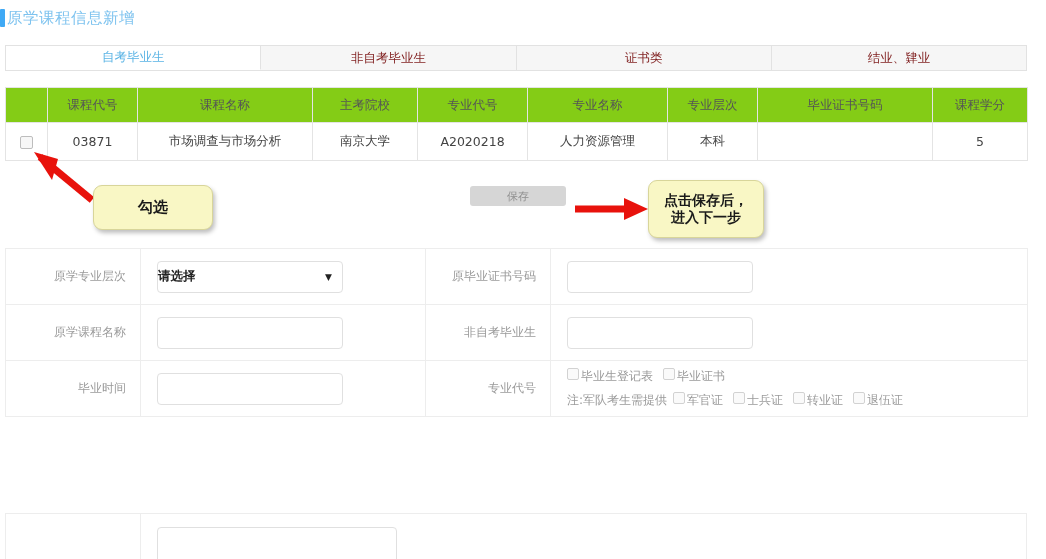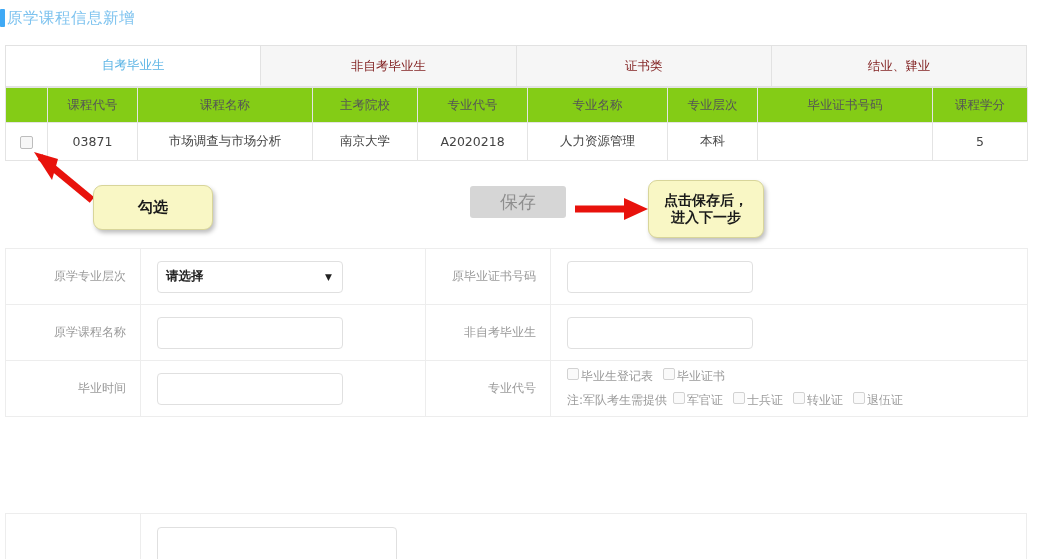--- a/index.html
+++ b/index.html
@@ -22,21 +22,21 @@
     border-radius: 1px;
   }
   .title-text {
     font-size: 15.5px; color: #7ec3ef; letter-spacing: .5px;
     font-weight: 500;
   }
 
   
   .tabs {
     position: absolute; left: 5px; top: 45px;
-    width: 1022px; height: 42px;
+    width: 1022px; height: 26px;
     display: flex;
     border: 1px solid #e2e2e2;
     background: #f6f6f6;
   }
   .tab {
     flex: 1 1 0; height: 100%;
     display: flex; align-items: center; justify-content: center;
     font-size: 12.5px; color: #7f1d1d;
     background: #f6f6f6;
     border-right: 1px solid #e2e2e2;
@@ -75,23 +75,23 @@
     vertical-align: middle;
   }
 
   
   .action-strip {
     position: absolute; left: 0; top: 186px;
     width: 1046px; height: 40px;
   }
   .save-button {
     position: absolute; left: 470px; top: 0;
-    width: 96px; height: 32px;
+    width: 96px; height: 20px;
     background: #d6d6d6; border: none; border-radius: 3px;
-    color: #8e8e8e; font-size: 18px;
+    color: #8e8e8e; font-size: 11px;
     font-family: inherit;
     display: flex; align-items: center; justify-content: center;
   }
 
   
   .callout {
     position: absolute;
     background: #f9f7c5;
     border: 1px solid #d8d59a;
     border-radius: 9px;
@@ -135,21 +135,21 @@
     background: #fff;
     font-size: 12px; color: #333; padding: 0 8px;
     font-family: inherit;
   }
   .select-box {
     width: 186px; height: 32px;
     border: 1px solid #e0e0e0; border-radius: 4px;
     background: #fff;
     font-size: 12.5px; color: #222; font-weight: bold;
     display: flex; align-items: center;
-    padding: 0 8px; position: relative;
+    padding: 0 0; position: relative;
   }
   .select-caret {
     position: absolute; right: 10px; top: 50%;
     transform: translateY(-50%);
     font-size: 9px; color: #222;
   }
 
   
   .proof-wrap {
     display: flex; flex-direction: column; gap: 7px;

